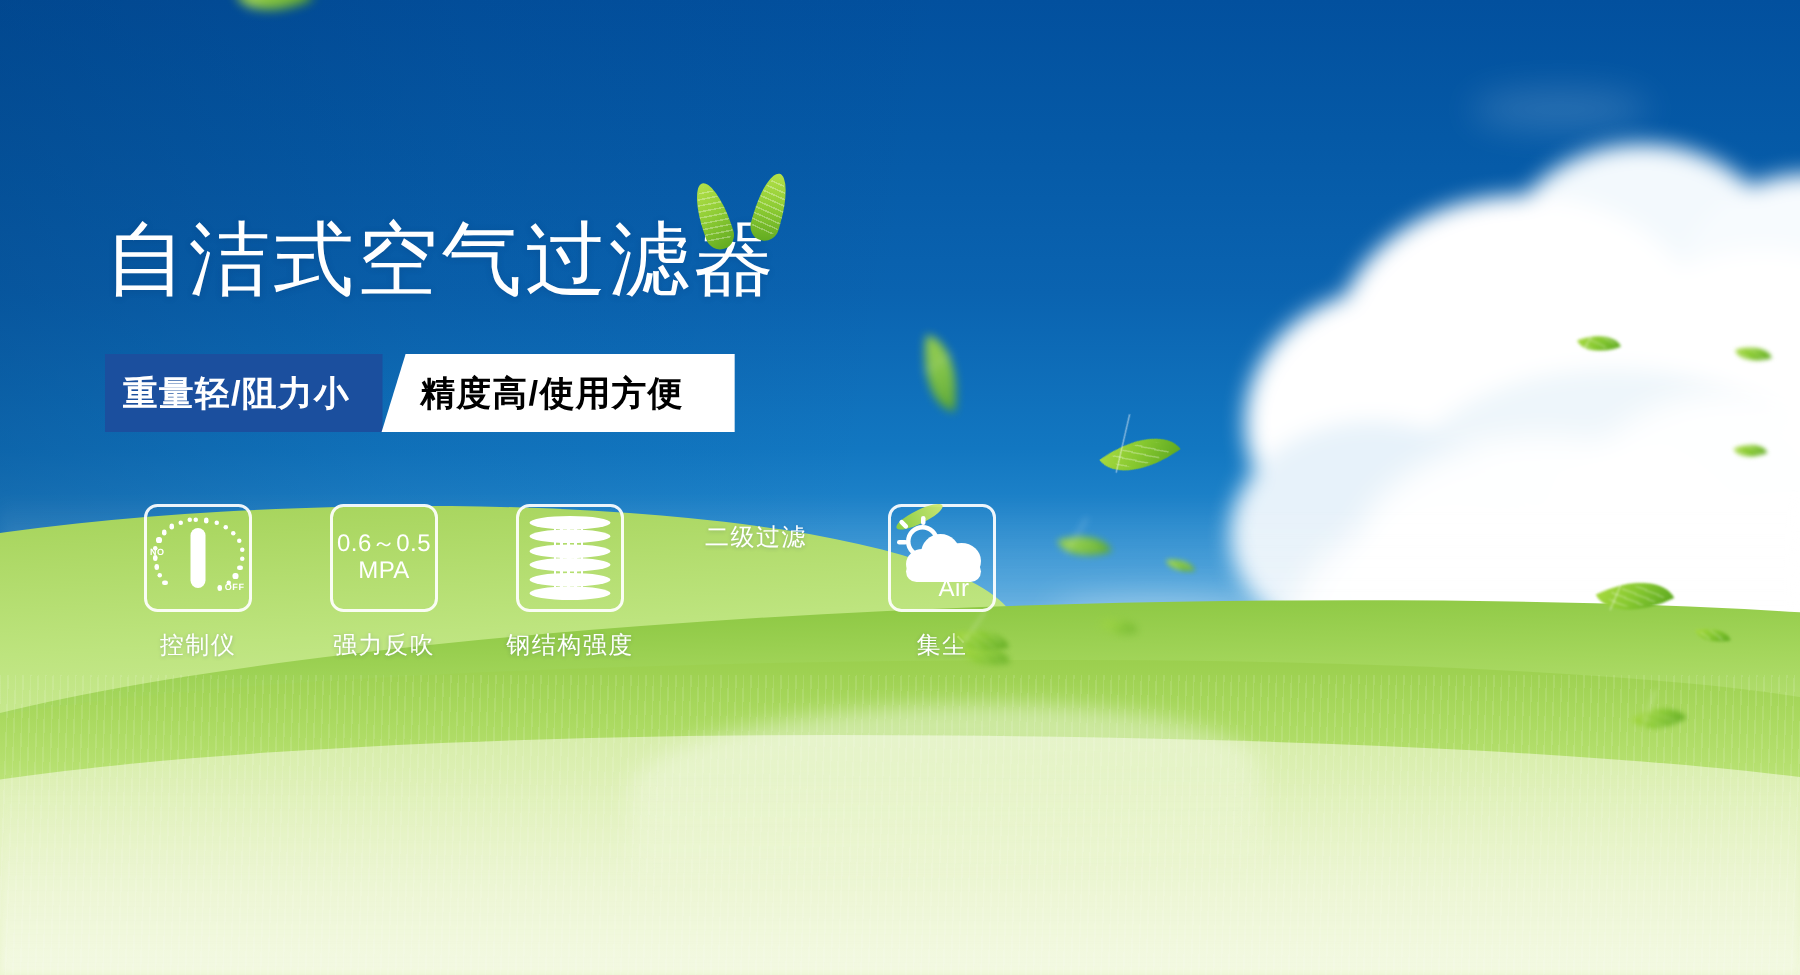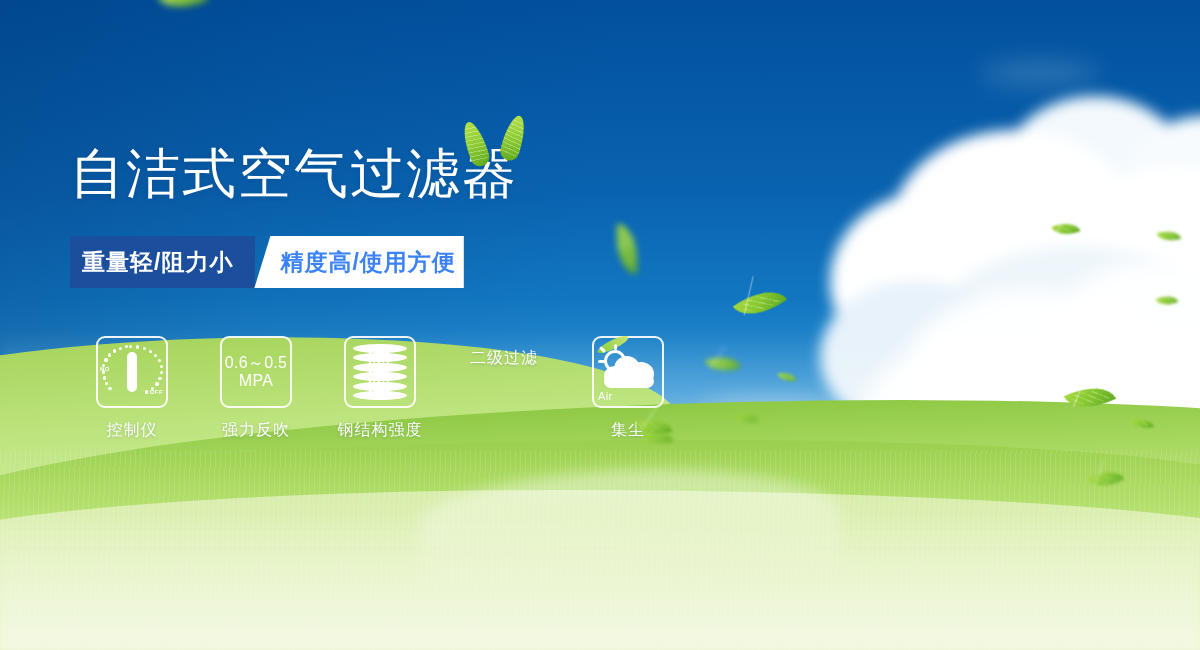--- a/index.html
+++ b/index.html
@@ -186,23 +186,23 @@
   }
   .sub-left{
     background:#1b4f9e;
     color:#ffffff;
     display:flex;align-items:center;
     padding:0 22px 0 12px;
     font-size:23px;font-weight:bold;letter-spacing:1px;
   }
   .sub-right{
     background:#ffffff;
-    color:#3b82f6;
+    color:#000000;
     display:flex;align-items:center;
-    padding:0 8px 0 26px;
+    padding:0 34px 0 26px;
     font-size:23px;font-weight:bold;letter-spacing:1px;
     position:relative;
     margin-left:-1px;
     clip-path:polygon(16px 0, 100% 0, 100% 100%, 0 100%);
   }
 
   
   .features{
     position:absolute;left:70px;top:336px;
     display:flex;
@@ -264,22 +264,22 @@
     position:absolute;left:6px;top:6px;width:22px;height:22px;border-radius:50%;
     border:3px solid #fff;box-sizing:border-box;
   }
   .cloudicon .ray{position:absolute;background:#fff;border-radius:2px;}
   .cloudicon .cl{position:absolute;border-radius:50%;background:#fff;}
   .cloudicon .cl1{left:6px;top:22px;width:22px;height:20px;}
   .cloudicon .cl2{left:16px;top:12px;width:26px;height:26px;}
   .cloudicon .cl3{left:30px;top:18px;width:26px;height:24px;}
   .cloudicon .clbase{left:6px;top:30px;width:50px;height:14px;border-radius:8px;}
   .cloudicon .airtxt{
-    position:absolute;left:0;right:0;bottom:-2px;text-align:left;
-    font-size:11px;color:#fff;letter-spacing:.4px;
+    position:absolute;left:16px;right:0;bottom:-2px;text-align:center;
+    font-size:16px;color:#fff;letter-spacing:.4px;
   }
   .cloudicon .streak{
     position:absolute;left:-2px;top:-4px;width:34px;height:9px;
     background:linear-gradient(90deg,#8fd13a,#cfe96f);
     border-radius:50%;transform:rotate(-26deg);opacity:.95;
   }
 </style>
 </head>
 <body>
 

